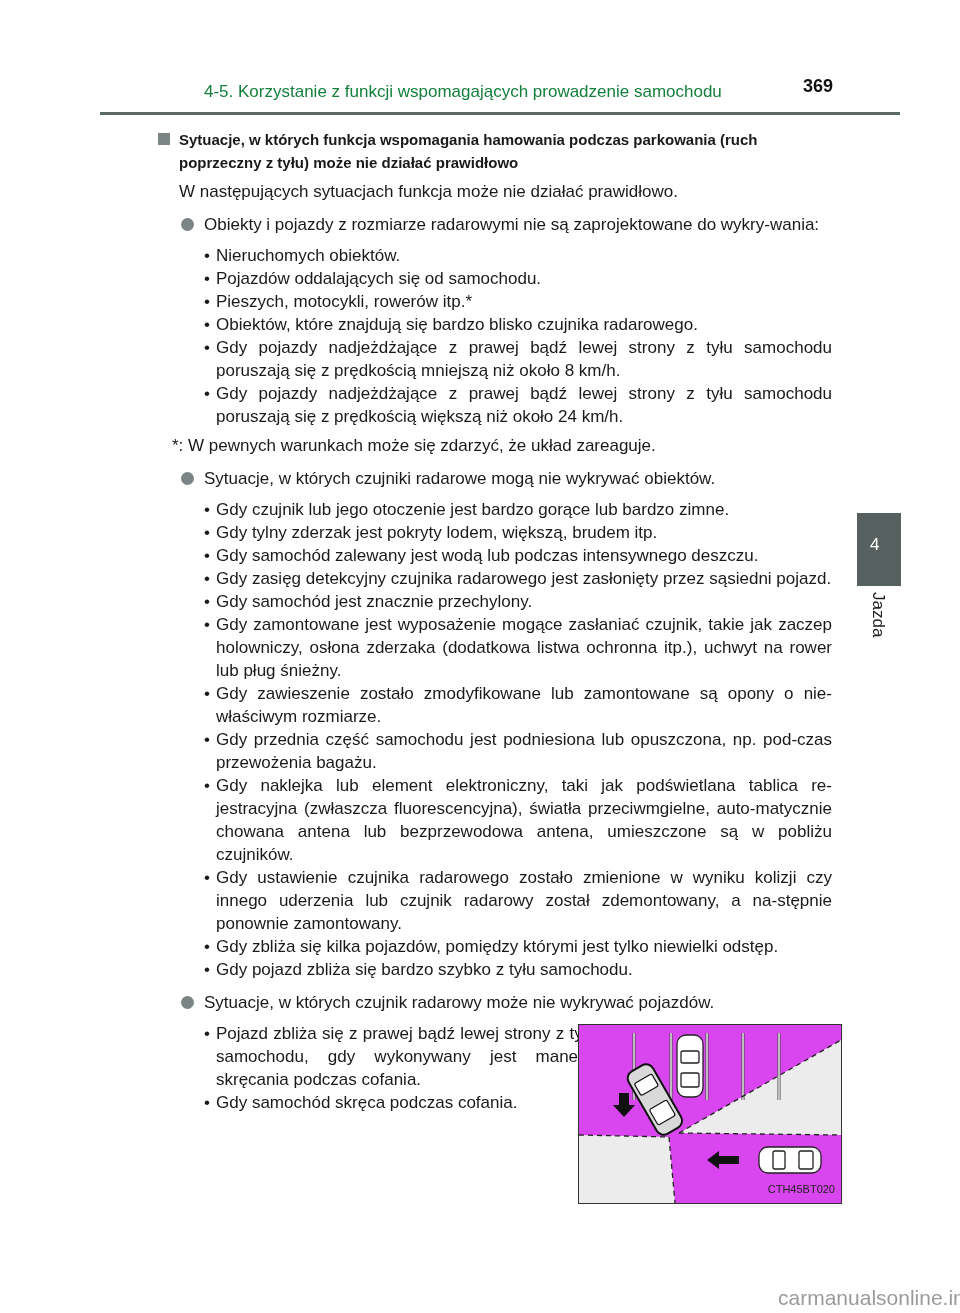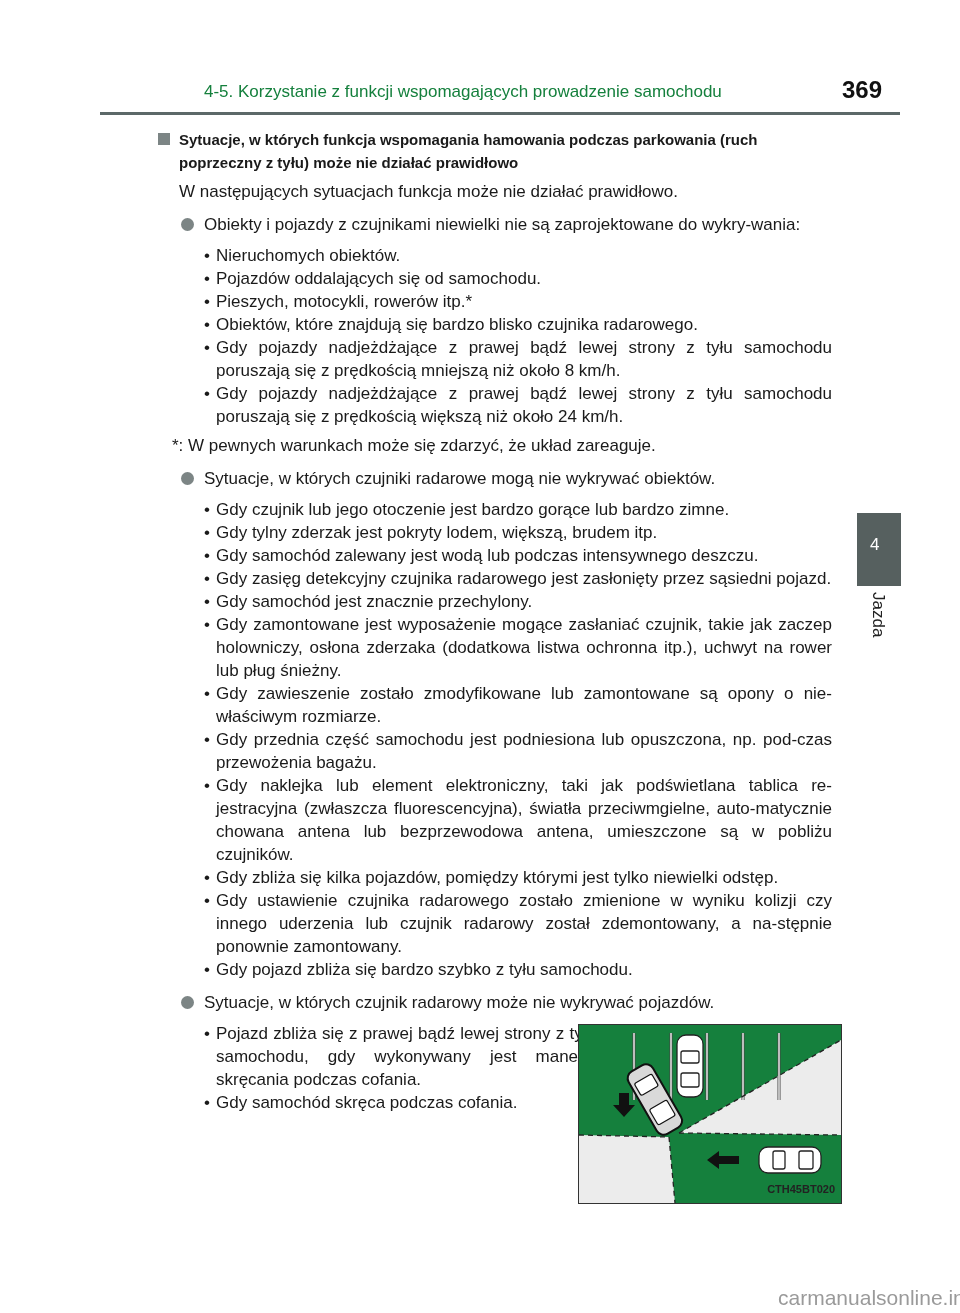--- a/index.html
+++ b/index.html
@@ -1,41 +1,41 @@
 <!DOCTYPE html>
 <html><head>
 <meta charset="utf-8">
 <style>
   html, body { margin: 0; padding: 0; background: #ffffff; }
   body { width: 960px; height: 1313px; position: relative; overflow: hidden;
          font-family: "Liberation Sans", sans-serif; color: #1a1a1a; }
   .header { position: absolute; left: 0; top: 0; width: 960px; height: 120px; }
   .header-title { position: absolute; left: 204px; top: 82px; font-size: 17px; color: #15803d; white-space: nowrap; }
-  .page-num { position: absolute; left: 803px; top: 76px; font-size: 24px; font-weight: bold; color: #111; margin-left: 39px; }
+  .page-num { position: absolute; left: 803px; top: 76px; font-size: 18px; font-weight: bold; color: #111; }
   .header-rule { position: absolute; left: 100px; top: 112px; width: 800px; height: 3px; background: #5c6868; }
 
   .side-tab { position: absolute; left: 857px; top: 513px; width: 44px; height: 73px; background: #56605f; }
   .side-tab-num { position: absolute; left: 13px; top: 22px; color: #fff; font-size: 17px; }
   .side-label { position: absolute; left: 862px; top: 592px; font-size: 17px; color: #222;
                 transform-origin: left top; transform: translate(26px,0) rotate(90deg); white-space: nowrap; }
 
   .content { position: absolute; left: 158px; top: 128px; width: 682px; font-size: 17px; line-height: 23px; }
   .sec-head { position: relative; padding-left: 21px; font-weight: bold; font-size: 15px; line-height: 23px; }
   .sec-head .sq { position: absolute; left: 0; top: 5px; width: 12px; height: 12px; background: #7c8585; }
   .intro { margin: 6px 0 0 21px; }
   .circ-item { position: relative; padding-left: 46px; margin-top: 10px; text-align: justify; }
   .circ-item .dot { position: absolute; left: 23px; top: 5px; width: 13px; height: 13px; border-radius: 50%; background: #7c8585; }
   ul.bullets { list-style: none; margin: 8px 8px 0 46px; padding: 0; }
   ul.bullets li { position: relative; padding-left: 12px; text-align: justify; }
   ul.bullets li::before { content: "•"; position: absolute; left: 0; top: 0; }
   .footnote { margin: 6px 0 0 14px; }
 
   .figure-wrap { position: relative; }
   .fig-text { width: 392px; }
-  .figure { position: absolute; left: 420px; top: 2px; width: 262px; height: 178px; border: 1px solid #333; background: #15803d; font-weight: bold; }
+  .figure { position: absolute; left: 420px; top: 2px; width: 262px; height: 178px; border: 1px solid #333; background: #d946ef; }
   .fig-code { position: absolute; right: 6px; bottom: 2px; font-size: 11px; color: #222; }
   .watermark { position: absolute; left: 778px; top: 1286px; font-size: 21px; color: #9a9a9a; }
 </style>
 </head>
 <body>
 
 <div class="header">
   <div class="header-title">4-5. Korzystanie z funkcji wspomagających prowadzenie samochodu</div>
   <div class="page-num">369</div>
   <div class="header-rule"></div>
@@ -48,21 +48,21 @@
 
 <div class="content">
   <div class="sec-head">
     <span class="sq"></span>
     <span>Sytuacje, w których funkcja wspomagania hamowania podczas parkowania (ruch poprzeczny z tyłu) może nie działać prawidłowo</span>
   </div>
   <div class="intro">W następujących sytuacjach funkcja może nie działać prawidłowo.</div>
 
   <div class="circ-item">
     <span class="dot"></span>
-    <span>Obiekty i pojazdy z czujnikami niewielki nie są zaprojektowane do wykry-wania:</span>
+    <span>Obiekty i pojazdy z rozmiarze radarowymi nie są zaprojektowane do wykry-wania:</span>
   </div>
   <ul class="bullets">
     <li>Nieruchomych obiektów.</li>
     <li>Pojazdów oddalających się od samochodu.</li>
     <li>Pieszych, motocykli, rowerów itp.*</li>
     <li>Obiektów, które znajdują się bardzo blisko czujnika radarowego.</li>
     <li>Gdy pojazdy nadjeżdżające z prawej bądź lewej strony z tyłu samochodu poruszają się z prędkością mniejszą niż około 8 km/h.</li>
     <li>Gdy pojazdy nadjeżdżające z prawej bądź lewej strony z tyłu samochodu poruszają się z prędkością większą niż około 24 km/h.</li>
   </ul>
   <div class="footnote">*: W pewnych warunkach może się zdarzyć, że układ zareaguje.</div>
@@ -74,22 +74,22 @@
   <ul class="bullets">
     <li>Gdy czujnik lub jego otoczenie jest bardzo gorące lub bardzo zimne.</li>
     <li>Gdy tylny zderzak jest pokryty lodem, większą, brudem itp.</li>
     <li>Gdy samochód zalewany jest wodą lub podczas intensywnego deszczu.</li>
     <li>Gdy zasięg detekcyjny czujnika radarowego jest zasłonięty przez sąsiedni pojazd.</li>
     <li>Gdy samochód jest znacznie przechylony.</li>
     <li>Gdy zamontowane jest wyposażenie mogące zasłaniać czujnik, takie jak zaczep holowniczy, osłona zderzaka (dodatkowa listwa ochronna itp.), uchwyt na rower lub pług śnieżny.</li>
     <li>Gdy zawieszenie zostało zmodyfikowane lub zamontowane są opony o nie-właściwym rozmiarze.</li>
     <li>Gdy przednia część samochodu jest podniesiona lub opuszczona, np. pod-czas przewożenia bagażu.</li>
     <li>Gdy naklejka lub element elektroniczny, taki jak podświetlana tablica re-jestracyjna (zwłaszcza fluorescencyjna), światła przeciwmgielne, auto-matycznie chowana antena lub bezprzewodowa antena, umieszczone są w pobliżu czujników.</li>
+    <li>Gdy ustawienie czujnika radarowego zostało zmienione w wyniku kolizji czy innego uderzenia lub czujnik radarowy został zdemontowany, a na-stępnie ponownie zamontowany.</li>
     <li>Gdy zbliża się kilka pojazdów, pomiędzy którymi jest tylko niewielki odstęp.</li>
-    <li>Gdy ustawienie czujnika radarowego zostało zmienione w wyniku kolizji czy innego uderzenia lub czujnik radarowy został zdemontowany, a na-stępnie ponownie zamontowany.</li>
     <li>Gdy pojazd zbliża się bardzo szybko z tyłu samochodu.</li>
   </ul>
 
   <div class="circ-item">
     <span class="dot"></span>
     <span>Sytuacje, w których czujnik radarowy może nie wykrywać pojazdów.</span>
   </div>
   <div class="figure-wrap">
     <ul class="bullets fig-text">
       <li>Pojazd zbliża się z prawej bądź lewej strony z tyłu samochodu, gdy wykonywany jest manewr skręcania podczas cofania.</li>

